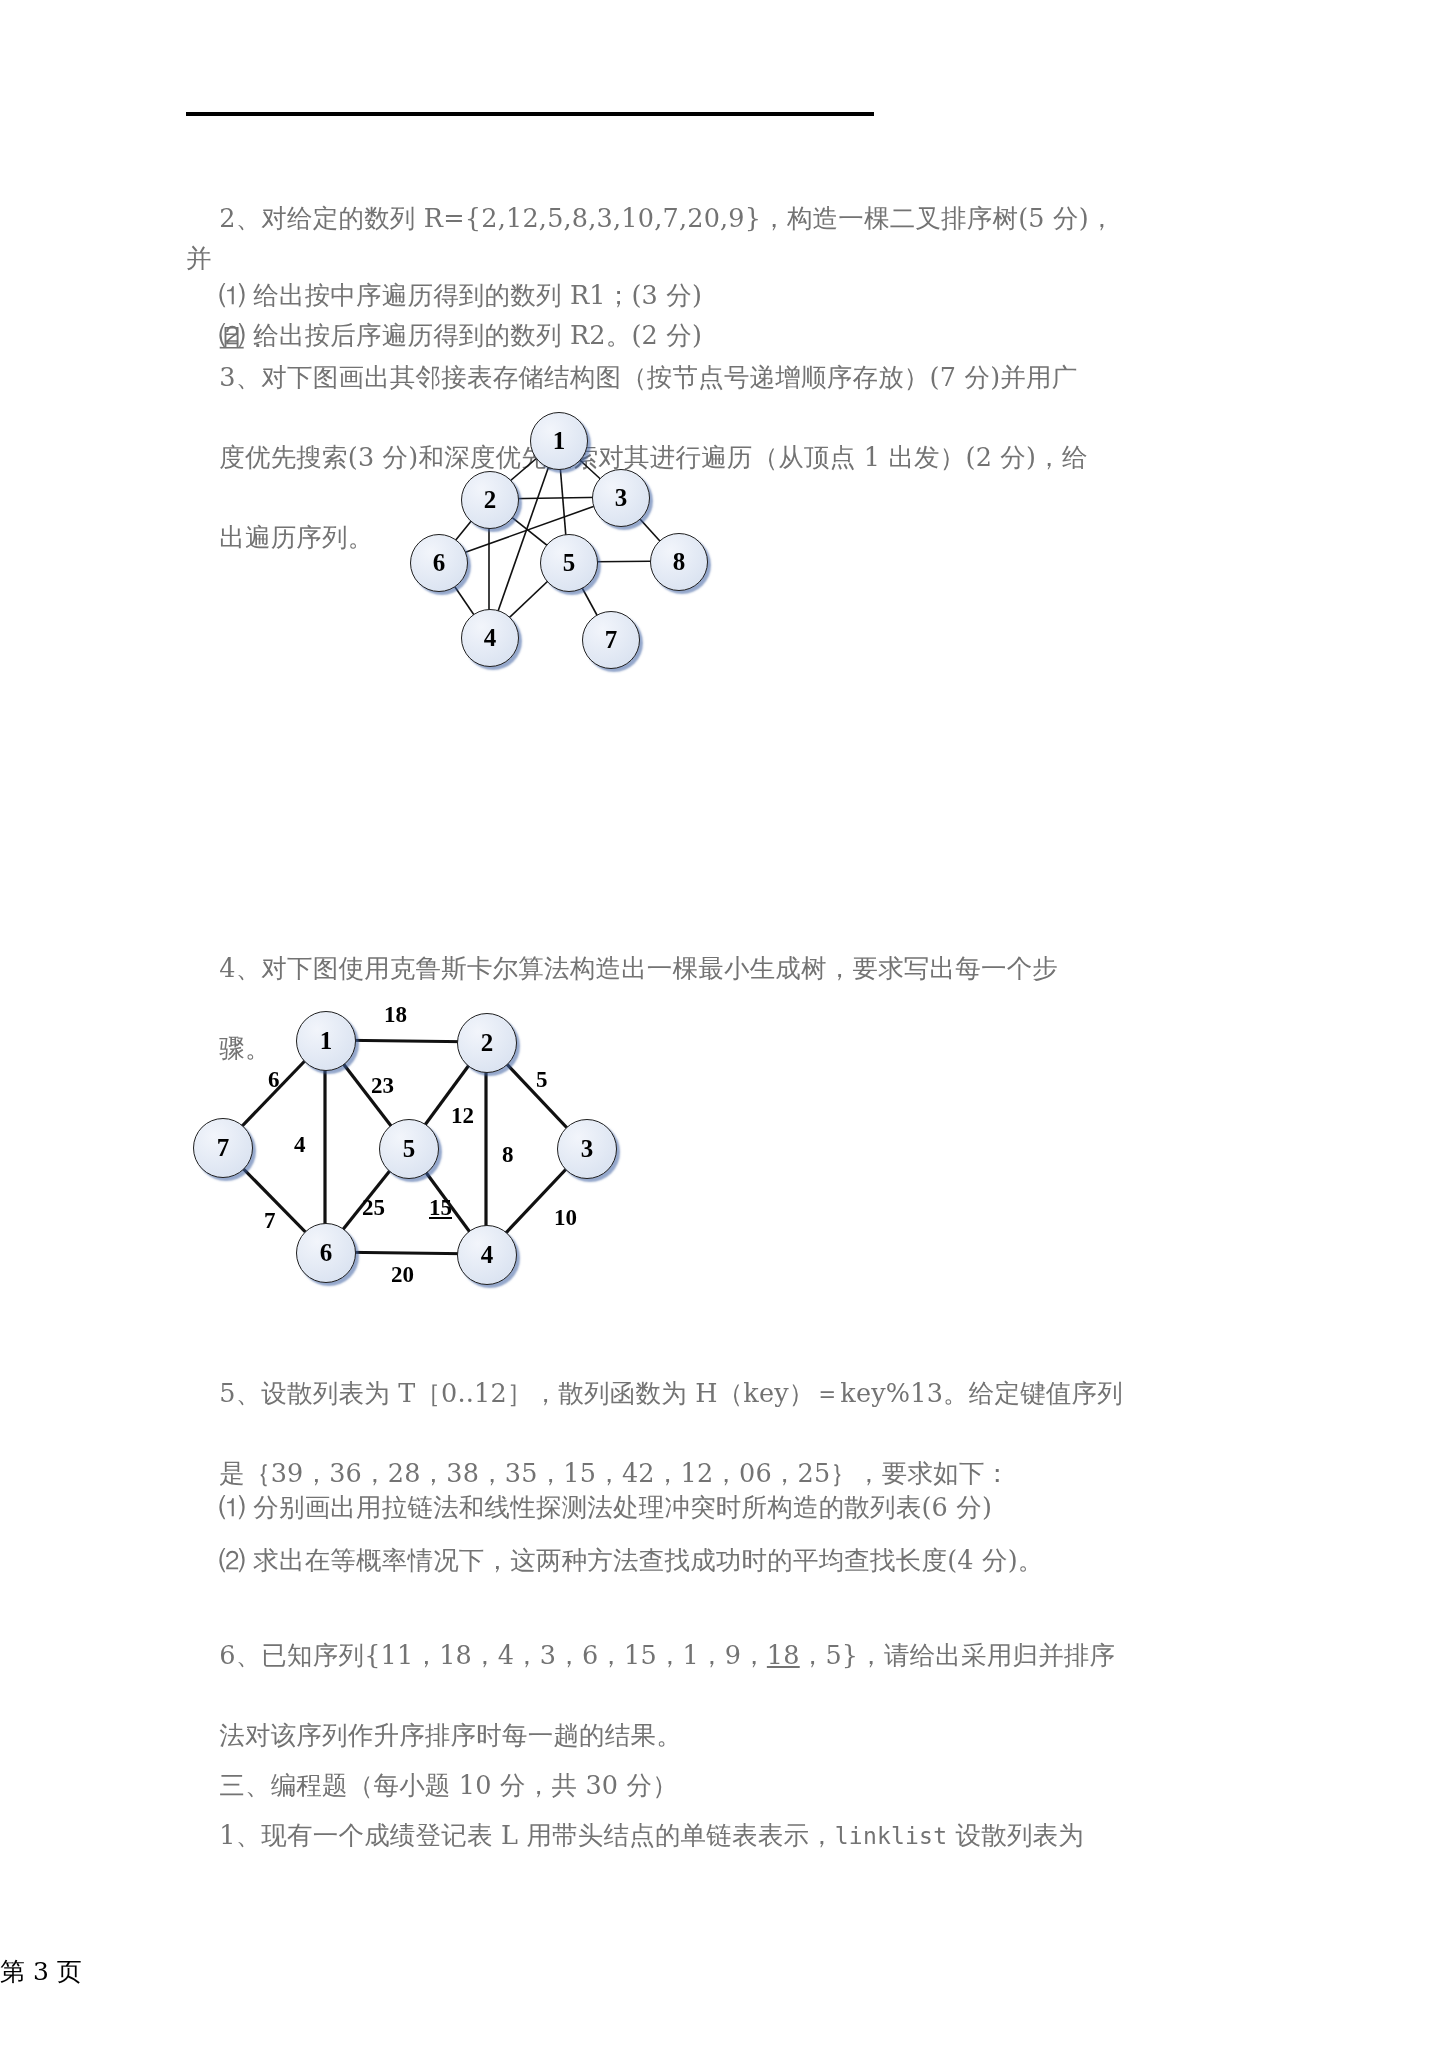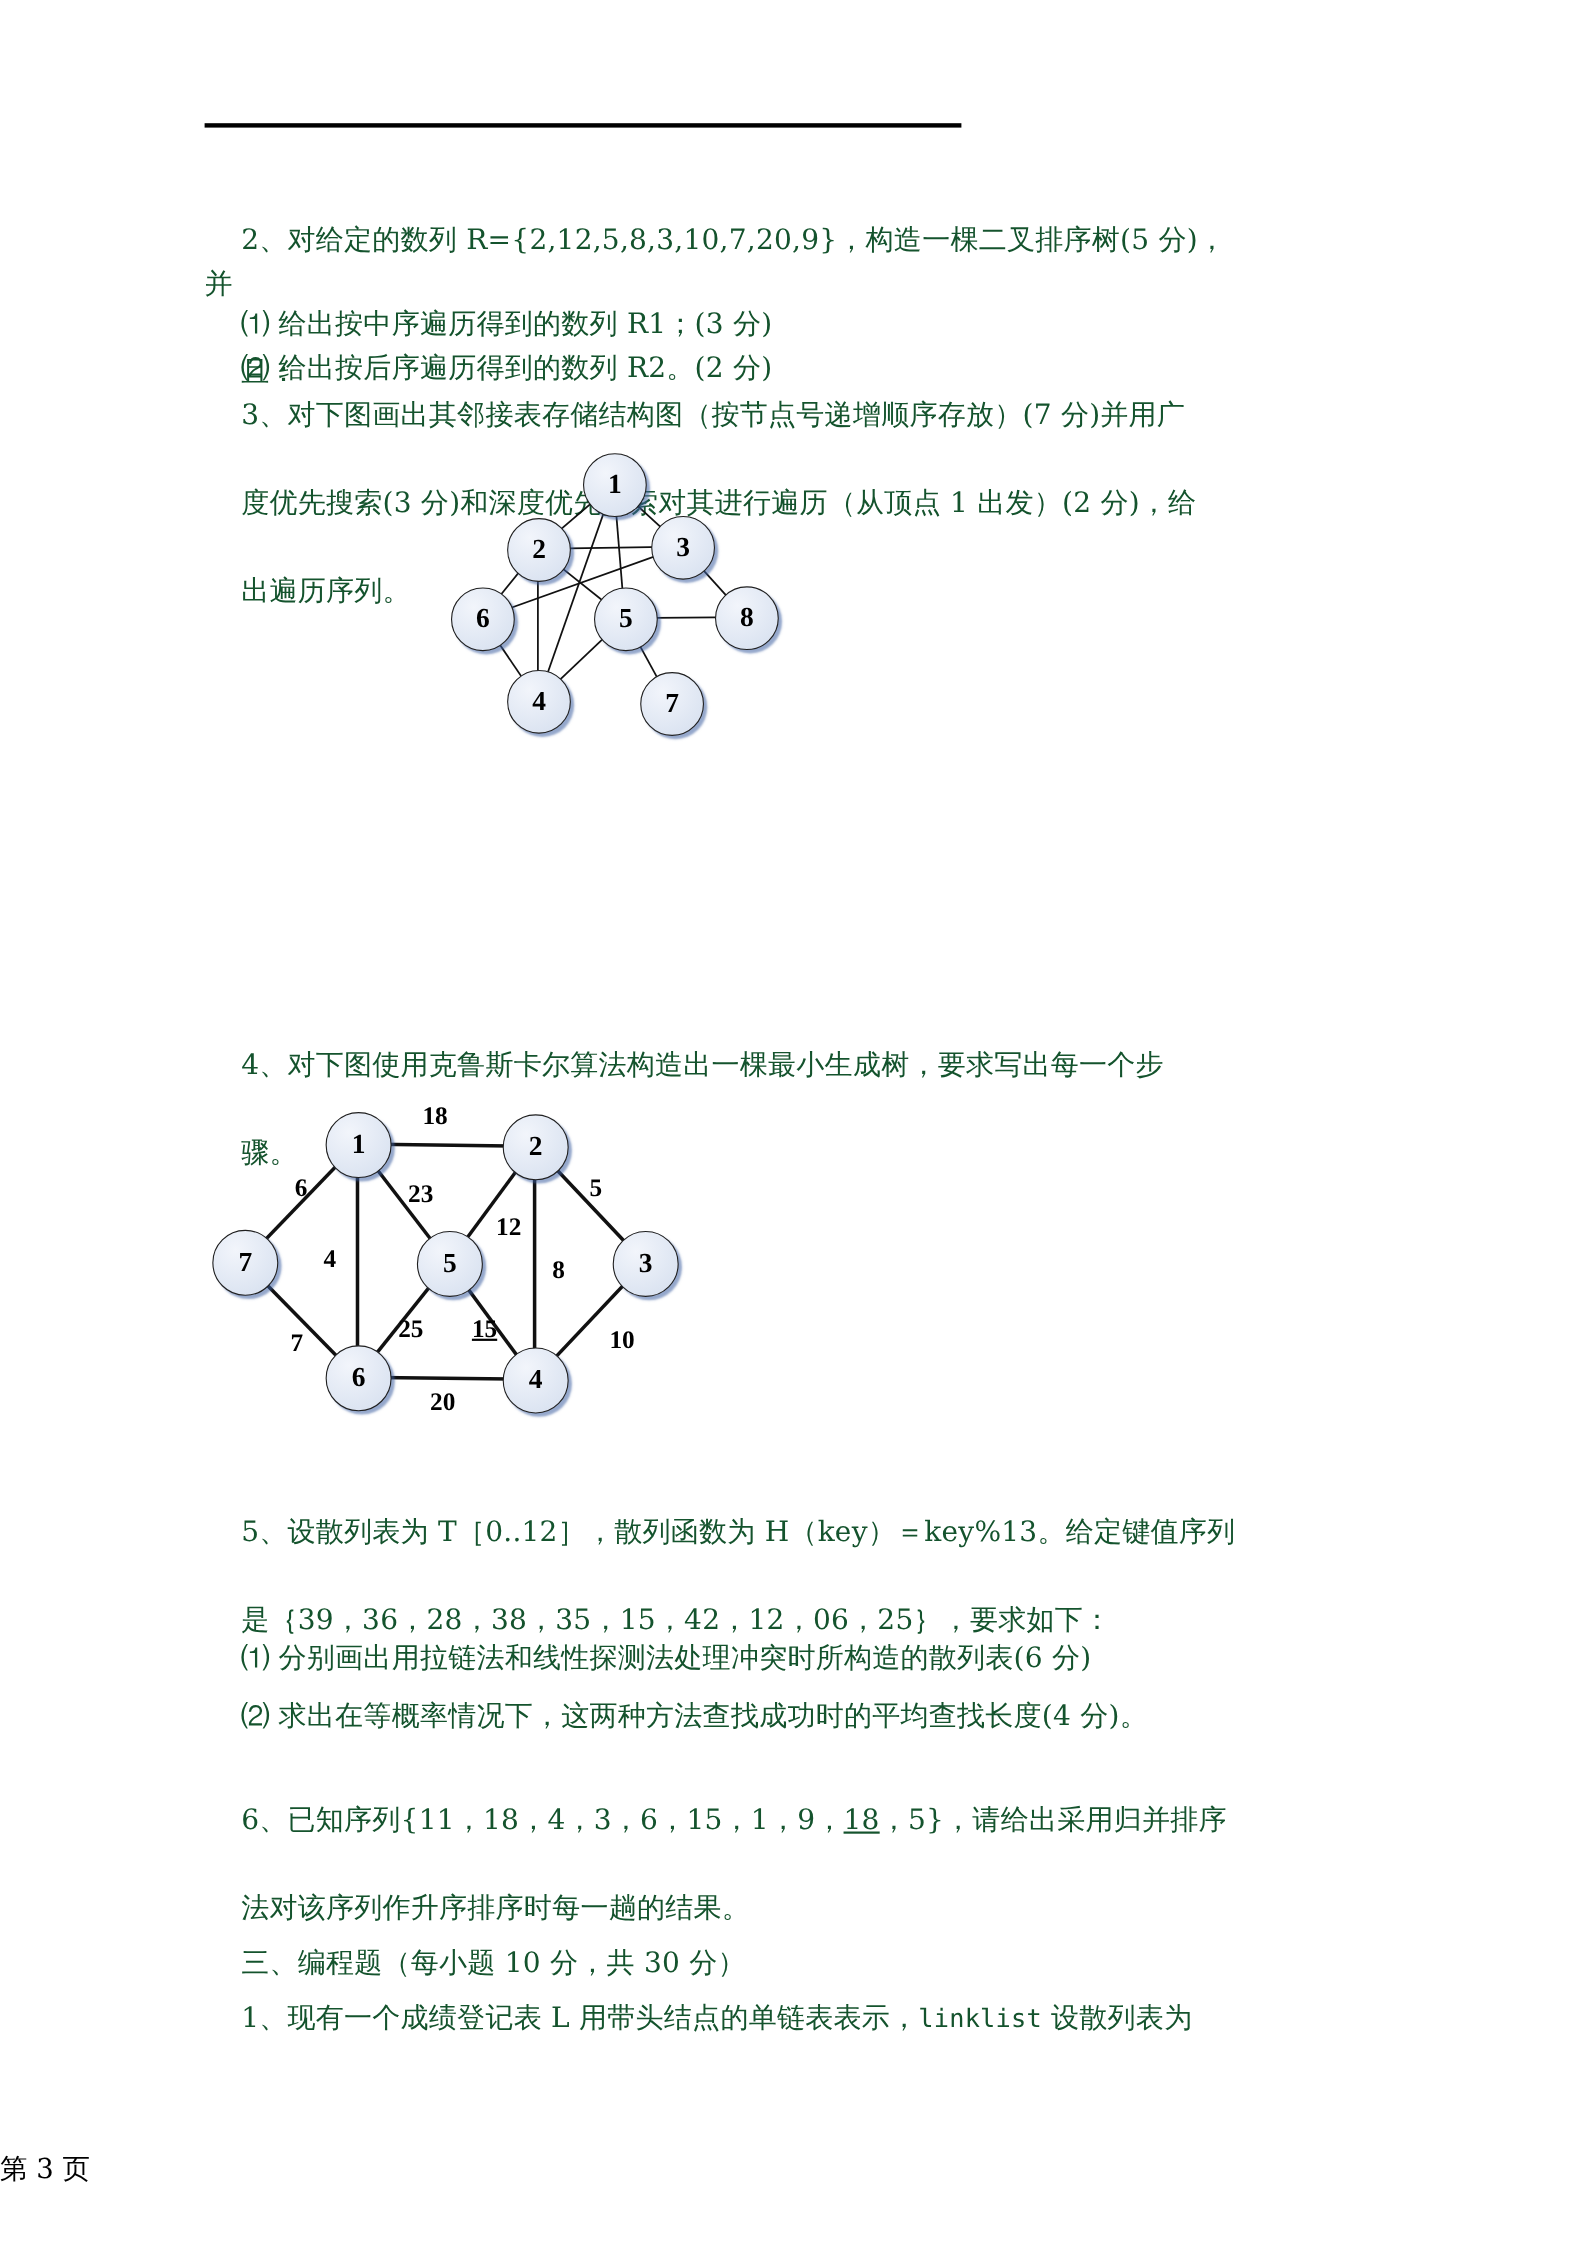--- a/index.html
+++ b/index.html
@@ -27,21 +27,21 @@
     height: 4px;
     background: #000000;
   }
   
   .para {
     position: absolute;
     font-family: "DejaVu Serif", "Liberation Serif", serif;
     font-size: 25.5px;
     line-height: 40px;
     letter-spacing: 0.2px;
-    color: #14532d;
+    color: #737373;
     white-space: pre-wrap;
     width: 940px;
   }
   .mono {
     font-family: "DejaVu Sans Mono", "Liberation Mono", monospace;
     font-size: 23px;
   }
   .ul { text-decoration: underline; }
 
   

